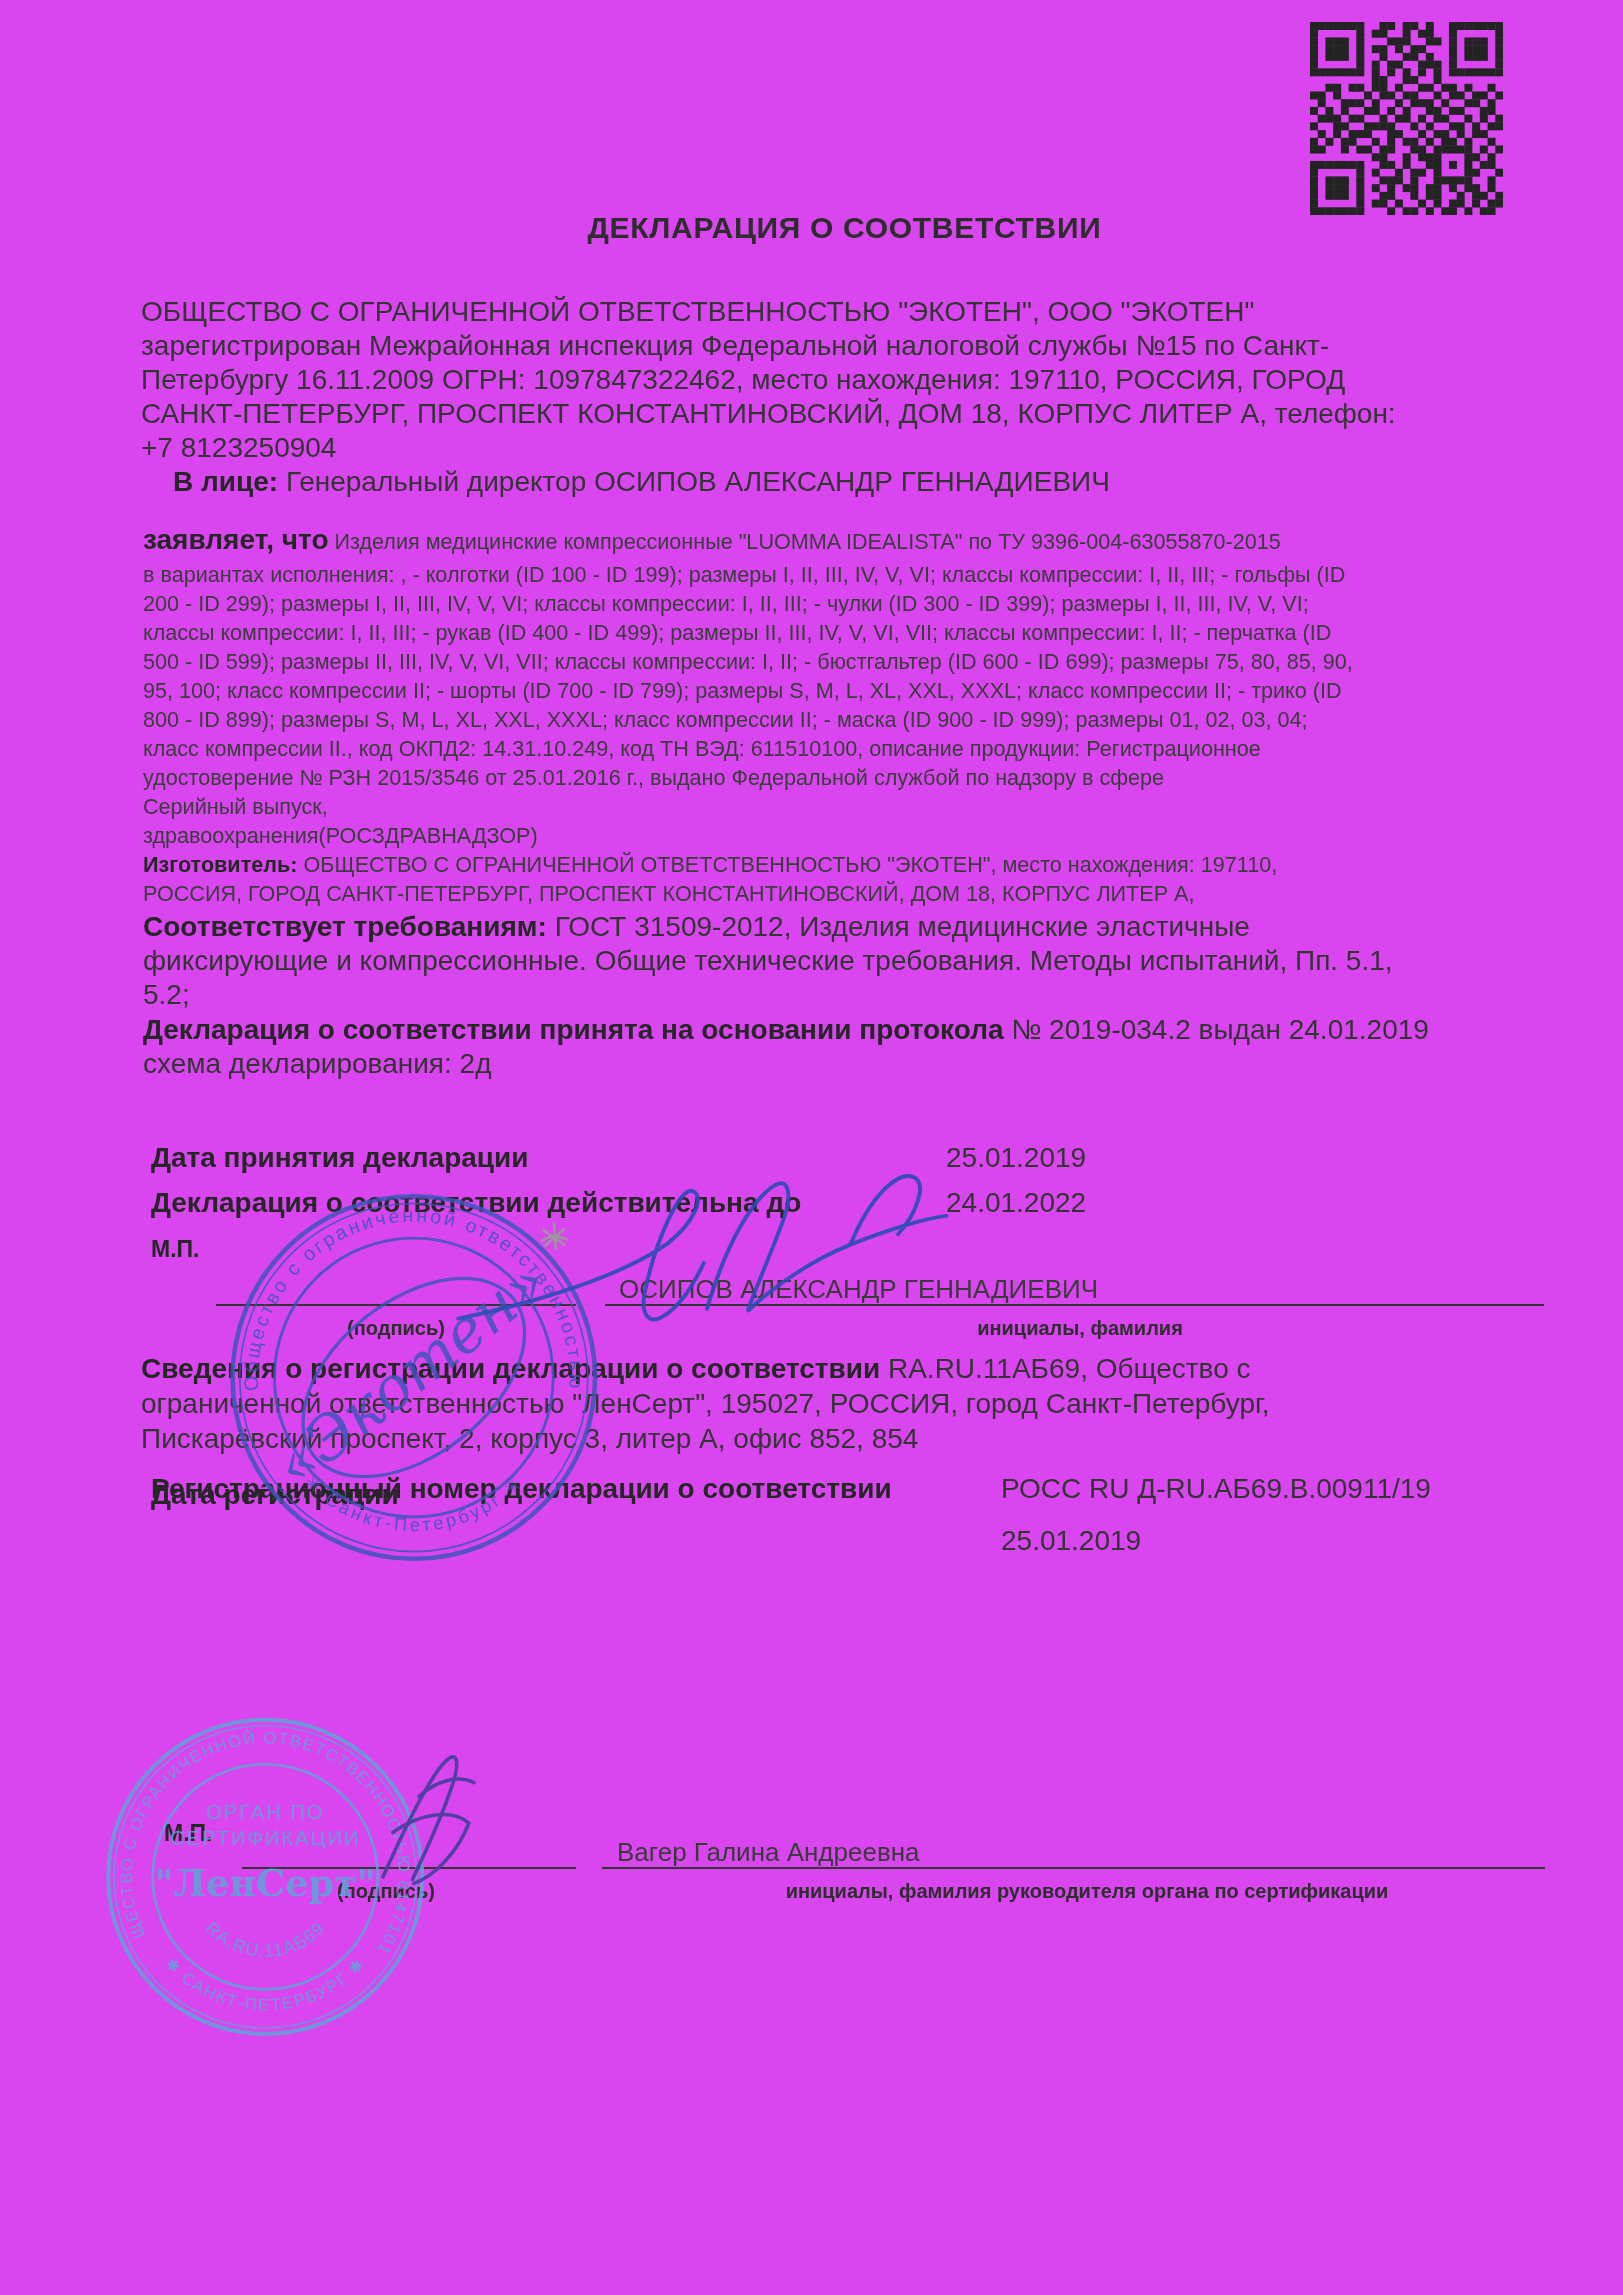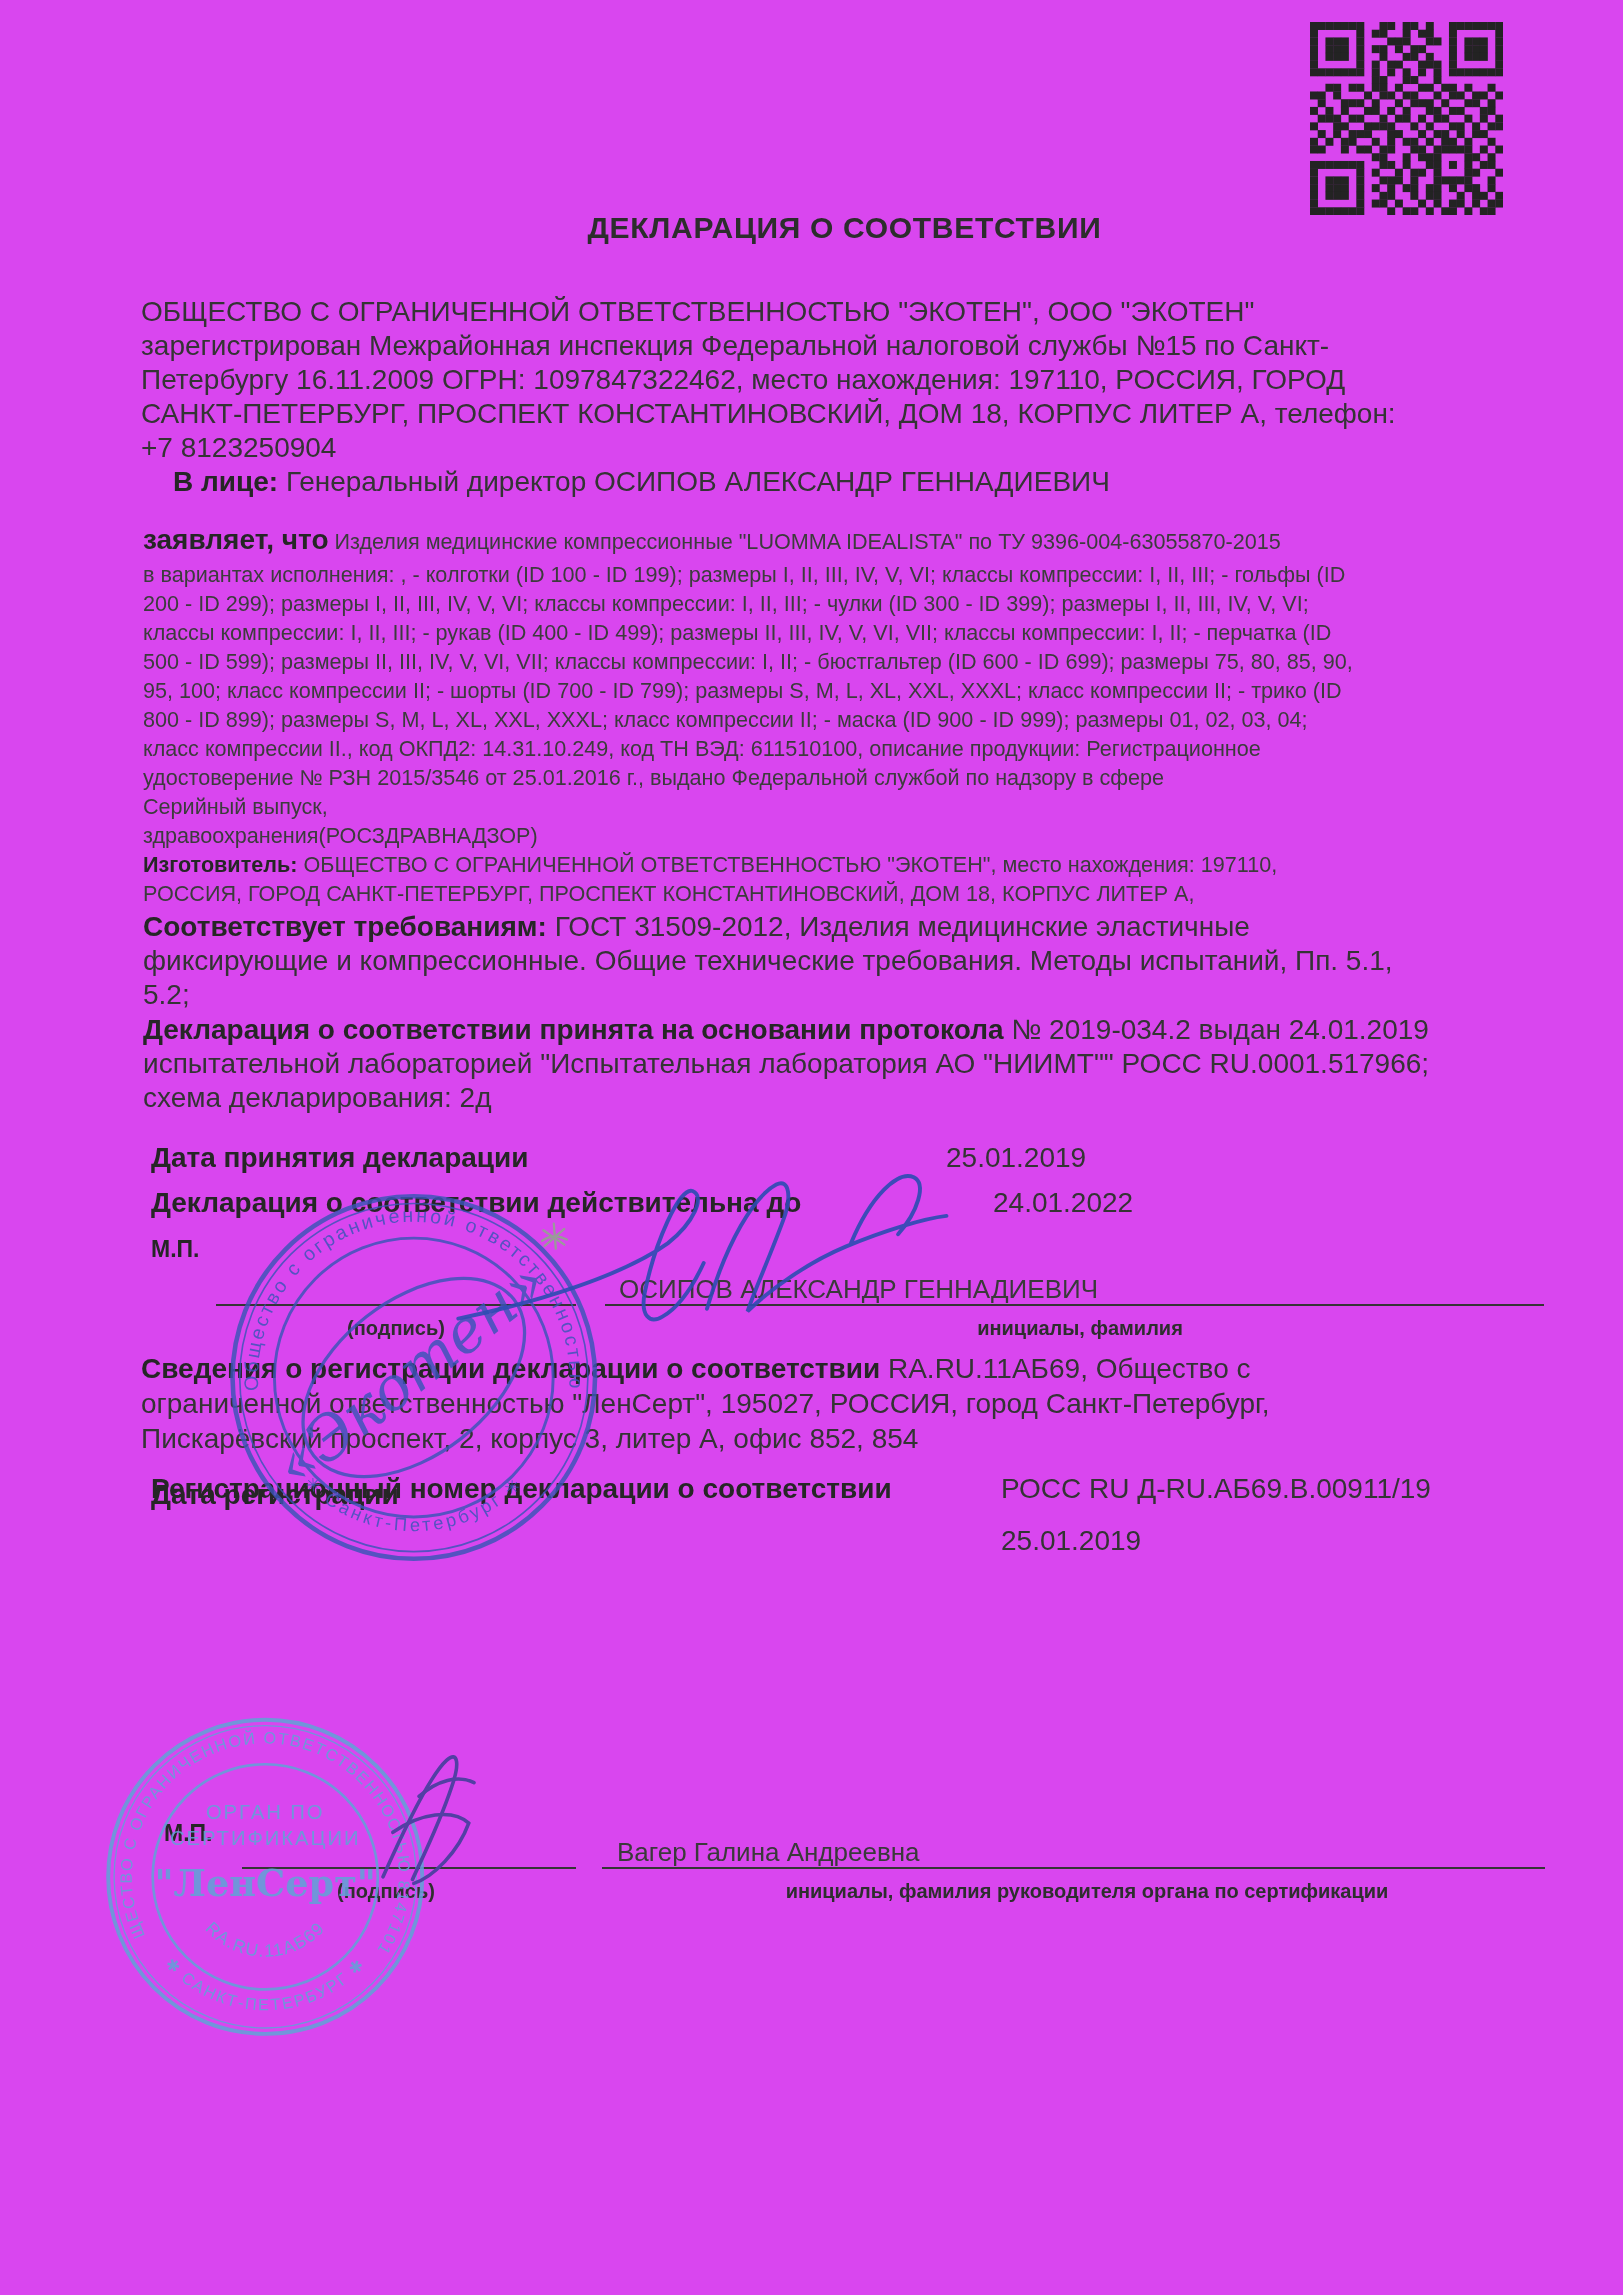--- a/index.html
+++ b/index.html
@@ -408,29 +408,28 @@
     </div>
     <div class="nowrap">фиксирующие и компрессионные. Общие технические требования. Методы испытаний, Пп. 5.1,</div>
     <div class="nowrap">5.2;</div>
   </div>
 
   <div class="abs big" style="left:143px;top:1013px;">
     <div class="nowrap">
       <b>Декларация о соответствии принята на основании протокола</b>
       <span>№ 2019-034.2 выдан 24.01.2019</span>
     </div>
-    <div class="nowrap">испытательной лабораторией "Испытательная лаборатория АО "НИИМТ"" РОСС RU.0001.517966;</div>
     <div class="nowrap">схема декларирования: 2д</div>
   </div>
 
   <div class="abs rowlabel" style="left:151px;top:1142px;">Дата принятия декларации</div>
   <div class="abs rowvalue" style="left:946px;top:1142px;">25.01.2019</div>
 
   <div class="abs rowlabel" style="left:151px;top:1187px;">Декларация о соответствии действительна до</div>
-  <div class="abs rowvalue" style="left:946px;top:1187px;margin-left:47px;">24.01.2022</div>
+  <div class="abs rowvalue" style="left:946px;top:1187px;">24.01.2022</div>
 
   <div class="abs mp" style="left:151px;top:1236px;">М.П.</div>
 
   <div class="abs name" style="left:619px;top:1274px;">ОСИПОВ АЛЕКСАНДР ГЕННАДИЕВИЧ</div>
   <div class="abs sigline" style="left:216px;top:1304px;width:360px;"></div>
   <div class="abs sigline" style="left:605px;top:1304px;width:939px;"></div>
   <div class="abs sublabel" style="left:396px;top:1317px;transform:translateX(-50%);">(подпись)</div>
   <div class="abs sublabel" style="left:1080px;top:1317px;transform:translateX(-50%);">инициалы, фамилия</div>
 
   <div class="abs big" style="left:141px;top:1351px;line-height:35px;">

